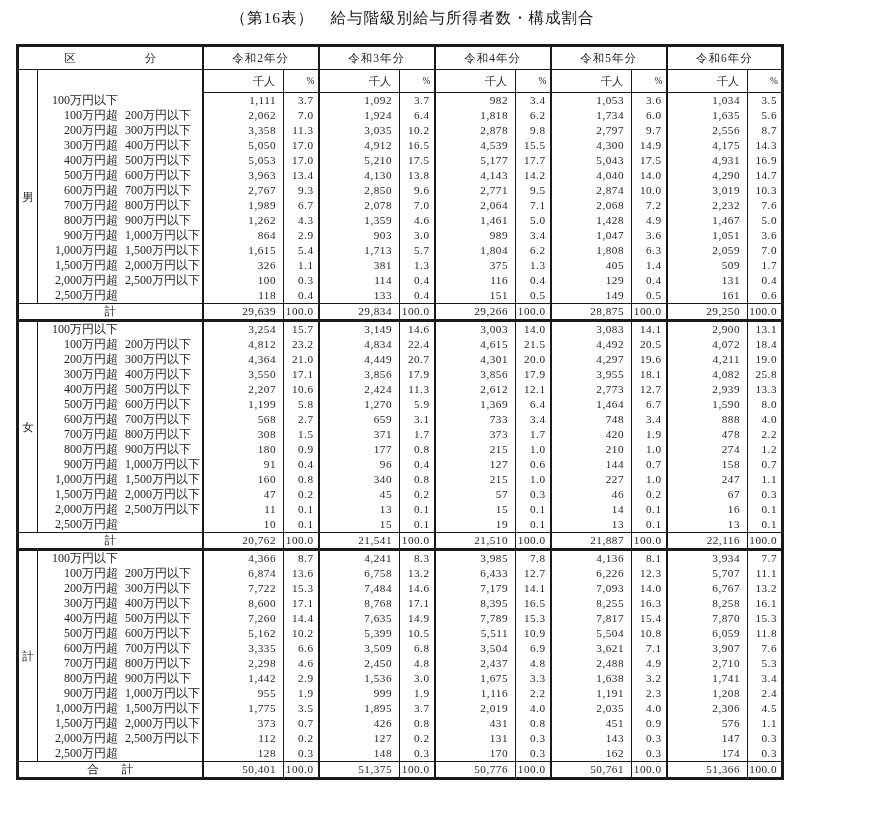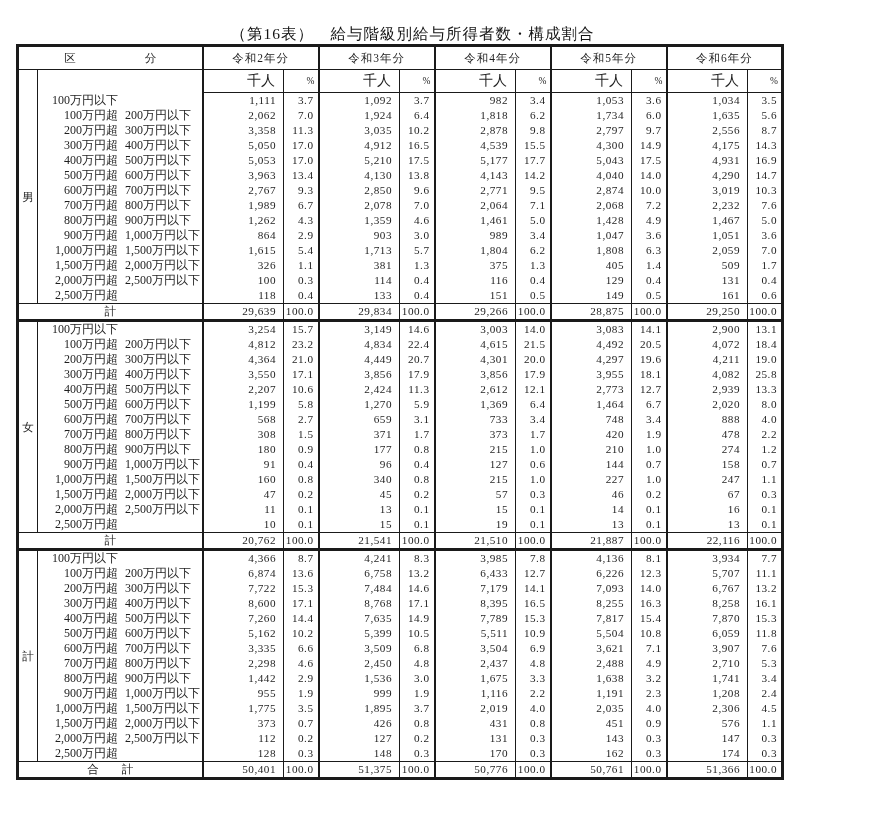--- a/index.html
+++ b/index.html
@@ -3,21 +3,21 @@
 <meta charset="utf-8">
 <style>
   html,body{margin:0;padding:0;background:#ffffff;}
   body{
     width:870px;height:814px;position:relative;overflow:hidden;
     font-family:"Liberation Serif","DejaVu Serif",serif;
     color:#1e1e1e;
     -webkit-font-smoothing:antialiased;
   }
   .page-title{
-    position:absolute;top:24px;left:30px;width:765px;
+    position:absolute;top:8px;left:30px;width:765px;
     text-align:center;font-size:15.5px;letter-spacing:1px;color:#141414;
   }
   table.salary{
     position:absolute;top:44px;left:16px;width:767px;
     border-collapse:collapse;table-layout:fixed;
     border:3px solid #1a1a1a;
   }
   col.c-g{width:20px;}
   col.c-b{width:165px;}
   col.c-t{width:81px;}
@@ -30,21 +30,21 @@
   thead th{height:22px;line-height:22px;}
   th.corner{border-bottom:1px solid #1a1a1a;text-align:center;font-size:11.5px;}
   th.year{
     border-left:2px solid #1a1a1a;border-bottom:1px solid #1a1a1a;
     text-align:center;font-size:11.5px;letter-spacing:1px;
   }
   th.gsub{border-right:1px solid #1a1a1a;}
   th.bsub{}
   th.unit{
     border-left:2px solid #1a1a1a;border-bottom:1px solid #1a1a1a;
-    text-align:right;padding-right:8px;font-size:14px;
+    text-align:right;padding-right:8px;font-size:11px;
   }
   th.pct{
     border-left:1px solid #1a1a1a;border-bottom:1px solid #1a1a1a;
     text-align:right;padding-right:3px;font-size:9.5px;
   }
   td.gender{border-right:1px solid #1a1a1a;text-align:center;vertical-align:middle;font-size:11.5px;}
   td.bracket{padding-left:5px;font-size:12px;}
   span.b1{display:inline-block;width:75px;text-align:right;}
   span.b2{display:inline-block;margin-left:7px;text-align:center;}
   td.tv{
@@ -369,21 +369,21 @@
       <tr class="brow">
         <td class="bracket"><span class="b1">500万円超</span><span class="b2">600万円以下</span></td>
         <td class="tv">1,199</td>
         <td class="pv">5.8</td>
         <td class="tv">1,270</td>
         <td class="pv">5.9</td>
         <td class="tv">1,369</td>
         <td class="pv">6.4</td>
         <td class="tv">1,464</td>
         <td class="pv">6.7</td>
-        <td class="tv">2,020</td>
+        <td class="tv">1,590</td>
         <td class="pv">8.0</td>
       </tr>
       <tr class="brow">
         <td class="bracket"><span class="b1">600万円超</span><span class="b2">700万円以下</span></td>
         <td class="tv">568</td>
         <td class="pv">2.7</td>
         <td class="tv">659</td>
         <td class="pv">3.1</td>
         <td class="tv">733</td>
         <td class="pv">3.4</td>

